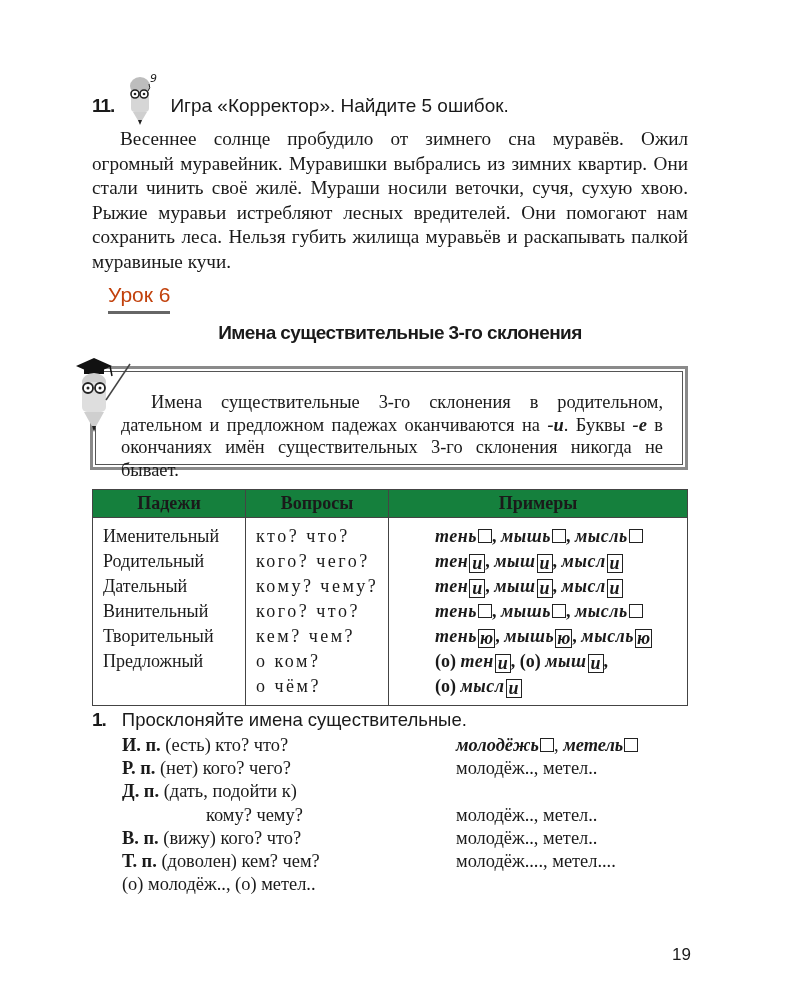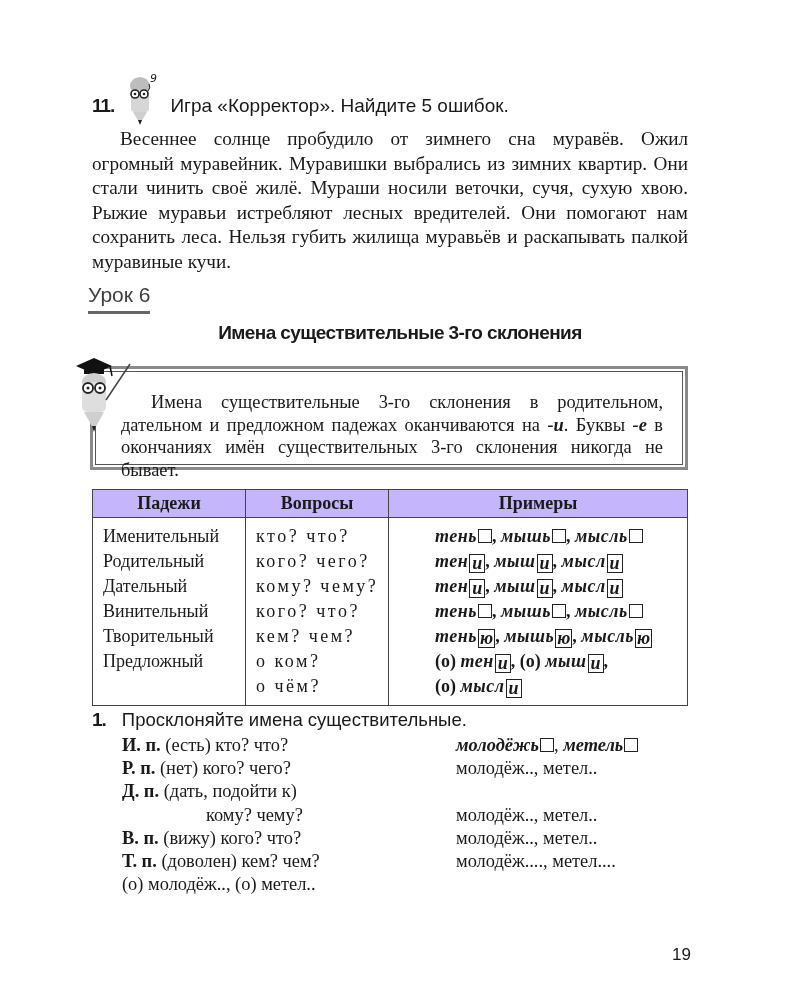--- a/index.html
+++ b/index.html
@@ -7,32 +7,32 @@
 
   
   .ex11-head { position: absolute; left: 92px; top: 88px; height: 36px; display: flex; align-items: center; }
   .ex-num { font-family: "Liberation Sans", sans-serif; font-weight: bold; font-size: 19px; letter-spacing: -1px; }
   .mascot-small { width: 40px; height: 56px; margin: 0 8px 0 8px; position: relative; top: -6px; }
   .ex-title { font-family: "Liberation Sans", sans-serif; font-size: 19px; }
   .paragraph { position: absolute; left: 92px; top: 127px; width: 596px; font-family: "Liberation Serif", serif; font-size: 19.2px; line-height: 24.5px; text-align: justify; }
   .paragraph p { margin: 0; text-indent: 28px; }
 
   
-  .lesson { position: absolute; left: 88px; top: 283px; font-family: "Liberation Sans", sans-serif; font-size: 21px; color: #404040; padding-bottom: 4px; border-bottom: 3px solid #666; line-height: 24px; }
+  .lesson { position: absolute; left: 108px; top: 283px; font-family: "Liberation Sans", sans-serif; font-size: 21px; color: #c2410c; padding-bottom: 4px; border-bottom: 3px solid #666; line-height: 24px; }
   .topic { position: absolute; left: 0; width: 800px; top: 322px; text-align: center; font-family: "Liberation Sans", sans-serif; font-weight: bold; font-size: 19px; letter-spacing: -0.6px; }
 
   
   .rule-box { position: absolute; left: 90px; top: 366px; width: 598px; height: 104px; border: 3px solid #8a8a8a; box-sizing: border-box; }
   .rule-inner { position: absolute; left: 2px; top: 2px; right: 2px; bottom: 2px; border: 1px solid #555; padding: 10px 10px 0 16px; font-family: "Liberation Serif", serif; font-size: 18.4px; line-height: 22.5px; text-align: justify; }
   .rule-inner p { margin: 9px; text-indent: 30px; }
   .mascot-teacher { position: absolute; left: 72px; top: 352px; width: 60px; height: 92px; }
 
   
   .case-table { position: absolute; left: 92px; top: 489px; width: 596px; border-collapse: collapse; border: 1.5px solid #444; font-family: "Liberation Serif", serif; font-size: 18px; }
-  .case-table th { background: #c4b5fd; font-weight: bold; height: 27px; border-bottom: 1.5px solid #444; border-right: 1px solid #444; text-align: center; padding: 0; }
+  .case-table th { background: #15803d; font-weight: bold; height: 27px; border-bottom: 1.5px solid #444; border-right: 1px solid #444; text-align: center; padding: 0; }
   .case-table th:last-child { border-right: none; }
   .case-table td { border-right: 1px solid #444; vertical-align: top; padding: 6px 0 6px 10px; line-height: 25px; }
   .case-table td:last-child { border-right: none; padding-left: 46px; }
   .col1 { width: 152px; }
   .col2 { width: 142px; }
   .spaced { letter-spacing: 2.5px; }
   .ex { font-style: italic; font-weight: bold; letter-spacing: 0.5px; }
   .box { display: inline-block; border: 1.3px solid #222; min-width: 12px; height: 17px; line-height: 17px; text-align: center; font-style: italic; font-weight: bold; vertical-align: -2px; padding: 0 1px; margin-left: 1px; }
   .box.empty { width: 12px; height: 12px; min-width: 0; padding: 0; vertical-align: -1px; }
   .plain { font-style: normal; font-weight: bold; }

